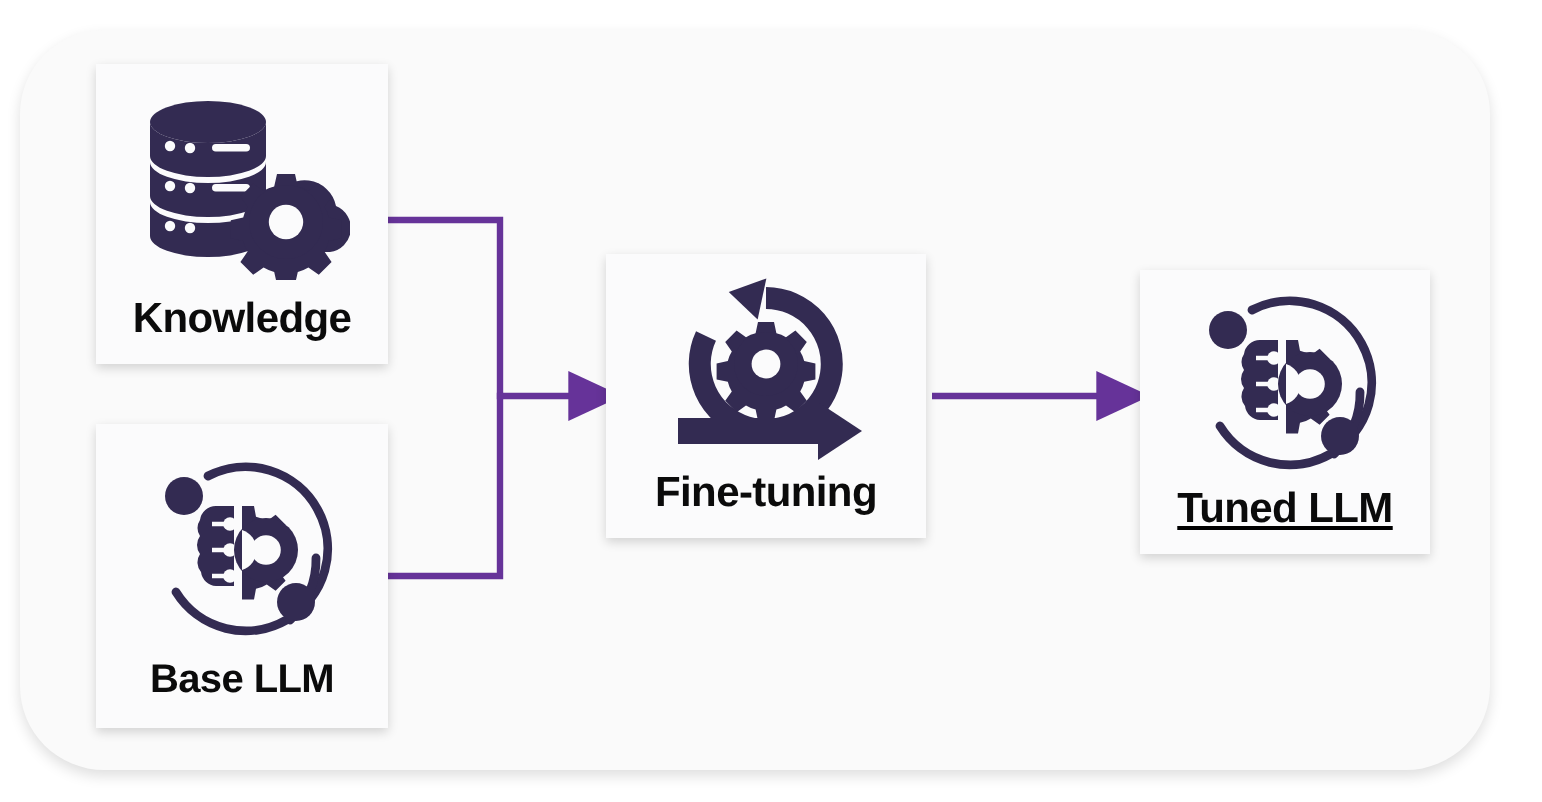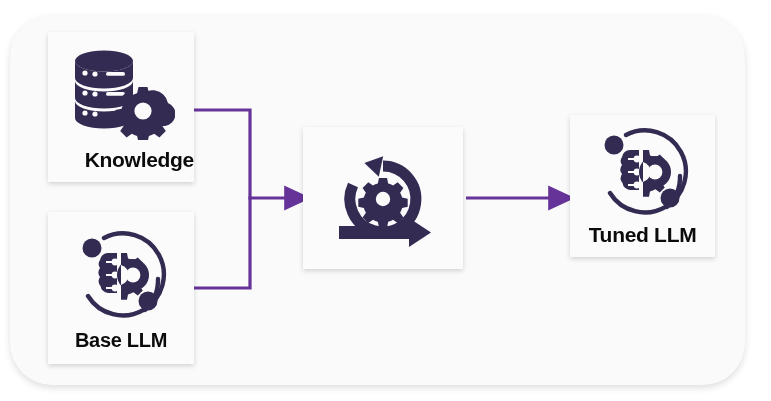--- a/index.html
+++ b/index.html
@@ -48,34 +48,35 @@
     font-weight: bold;
     color: #0b0b0b;
     text-align: center;
     letter-spacing: -0.3px;
     width: 100%;
   }
   #card-knowledge {
     left: 48px; top: 32px; width: 146px; height: 150px;
     padding-top: 8px;
   }
-  #card-knowledge .card-label { font-size: 21px; padding-bottom: 10px; text-align: right; }
+  #card-knowledge .card-label { font-size: 21px; padding-bottom: 10px; }
   #card-base-llm {
     left: 48px; top: 212px; width: 146px; height: 152px;
     padding-top: 10px;
   }
   #card-base-llm .card-label { font-size: 20px; padding-bottom: 12px; }
   #card-fine-tuning {
     left: 303px; top: 127px; width: 160px; height: 142px;
     padding-top: 8px;
   }
   #card-fine-tuning .card-label { font-size: 21px; padding-bottom: 10px; }
   #card-tuned-llm {
-    left: 570px; top: 115px; width: 145px; height: 142px;
+    left: 570px; top: 135px; width: 145px; height: 142px;
     padding-top: 8px;
+    text-decoration: underline;
   }
   #card-tuned-llm .card-label { font-size: 21px; padding-bottom: 10px; }
 
   
   #connectors {
     position: absolute;
     left: 0; top: 0;
     width: 771px; height: 401px;
     pointer-events: none;
   }
@@ -186,20 +187,21 @@
             <path d="M-4,-21 h8 l1.2,5.6 a16,16 0 0 1 4.8,2 l4.7,-3.3 l5.7,5.7 l-3.3,4.7 a16,16 0 0 1 2,4.8 l5.6,1.2 v8 l-5.6,1.2 a16,16 0 0 1 -2,4.8 l3.3,4.7 l-5.7,5.7 l-4.7,-3.3 a16,16 0 0 1 -4.8,2 l-1.2,5.6 h-8 l-1.2,-5.6 a16,16 0 0 1 -4.8,-2 l-4.7,3.3 l-5.7,-5.7 l3.3,-4.7 a16,16 0 0 1 -2,-4.8 l-5.6,-1.2 v-8 l5.6,-1.2 a16,16 0 0 1 2,-4.8 l-3.3,-4.7 l5.7,-5.7 l4.7,3.3 a16,16 0 0 1 4.8,-2 Z"></path>
             <circle cx="0" cy="0" r="16"></circle>
             <circle cx="0" cy="0" r="7.2" fill="#fbfbfc"></circle>
           </g>
 
           <rect x="8" y="70" width="76" height="13"></rect>
           <path d="M78,62 L100,76.5 L78,91 Z"></path>
         </g>
       </svg>
     </div>
+    <div class="card-label">Fine-tuning</div>
   </div>
 
   <div class="card" id="card-tuned-llm">
     <div class="icon-wrap">
       <svg width="98" height="94" viewBox="0 0 98 94" aria-hidden="true">
         <g fill="#332B52">
           <path d="M32,9 A41,41 0 1 1 16,67" fill="none" stroke="#332B52" stroke-width="4.4" stroke-linecap="round"></path>
           <path d="M73,81 A41,41 0 0 0 86,50" fill="none" stroke="#332B52" stroke-width="4.4" stroke-linecap="round"></path>
           <circle cx="20" cy="19" r="9.5"></circle>
           <circle cx="76" cy="72" r="9.5"></circle>

